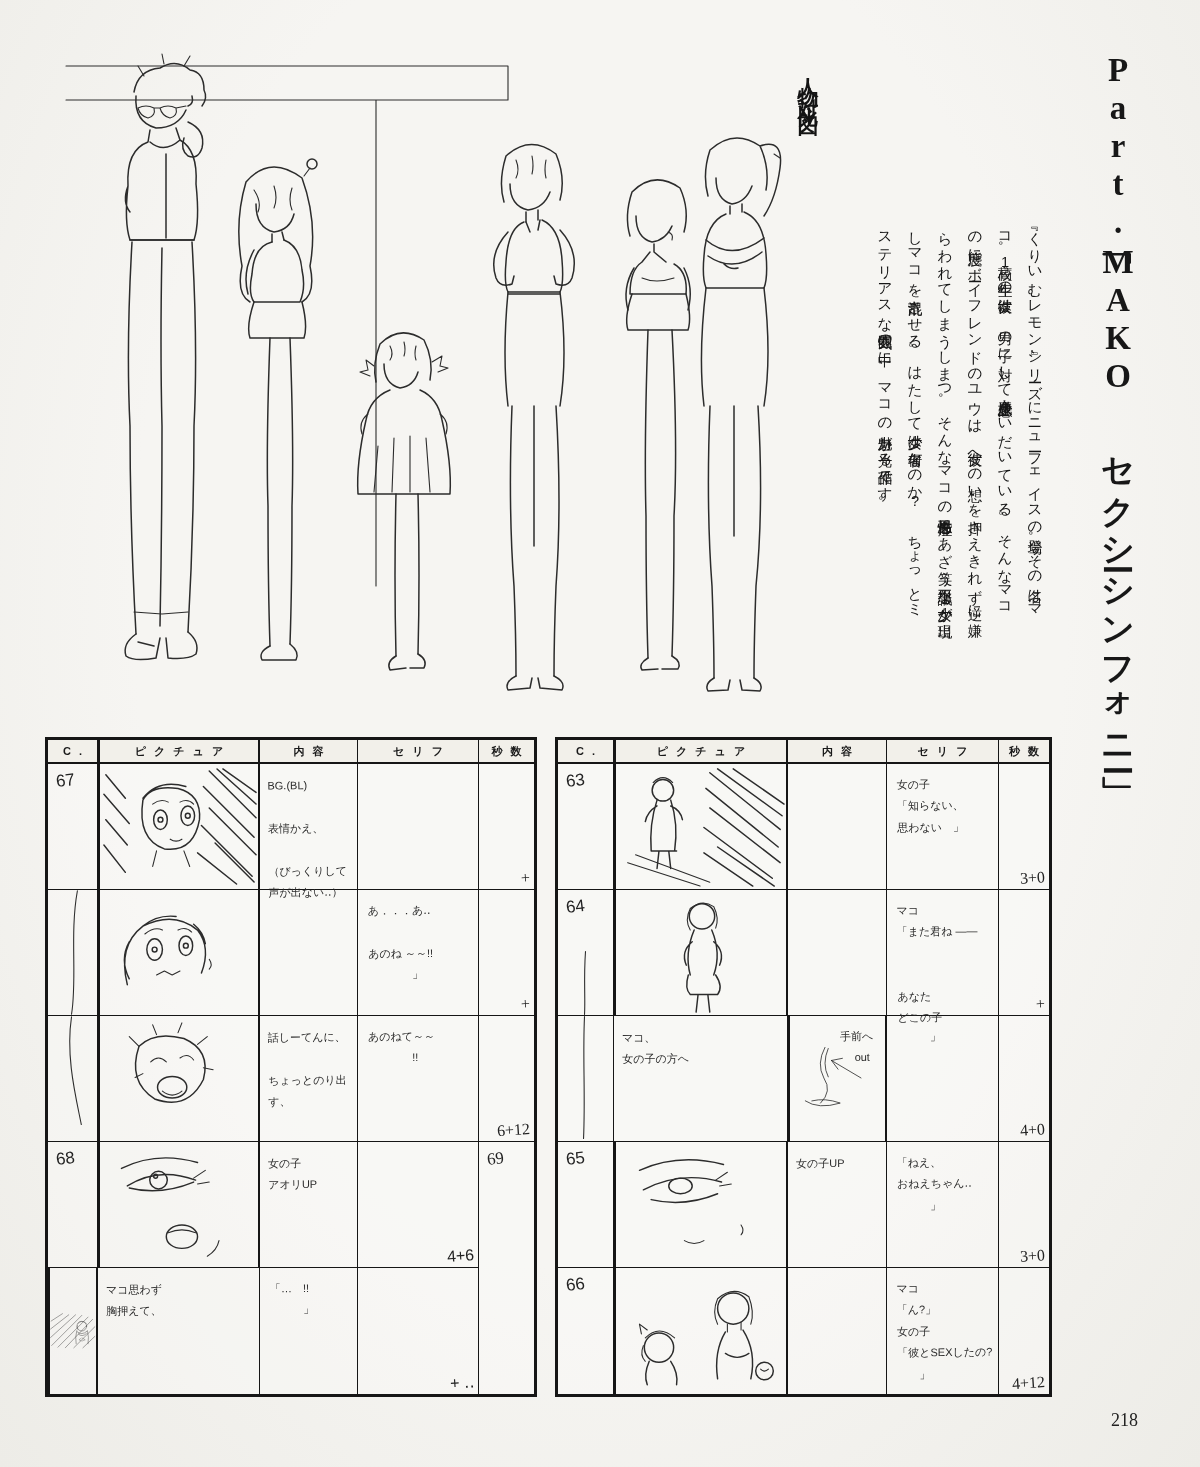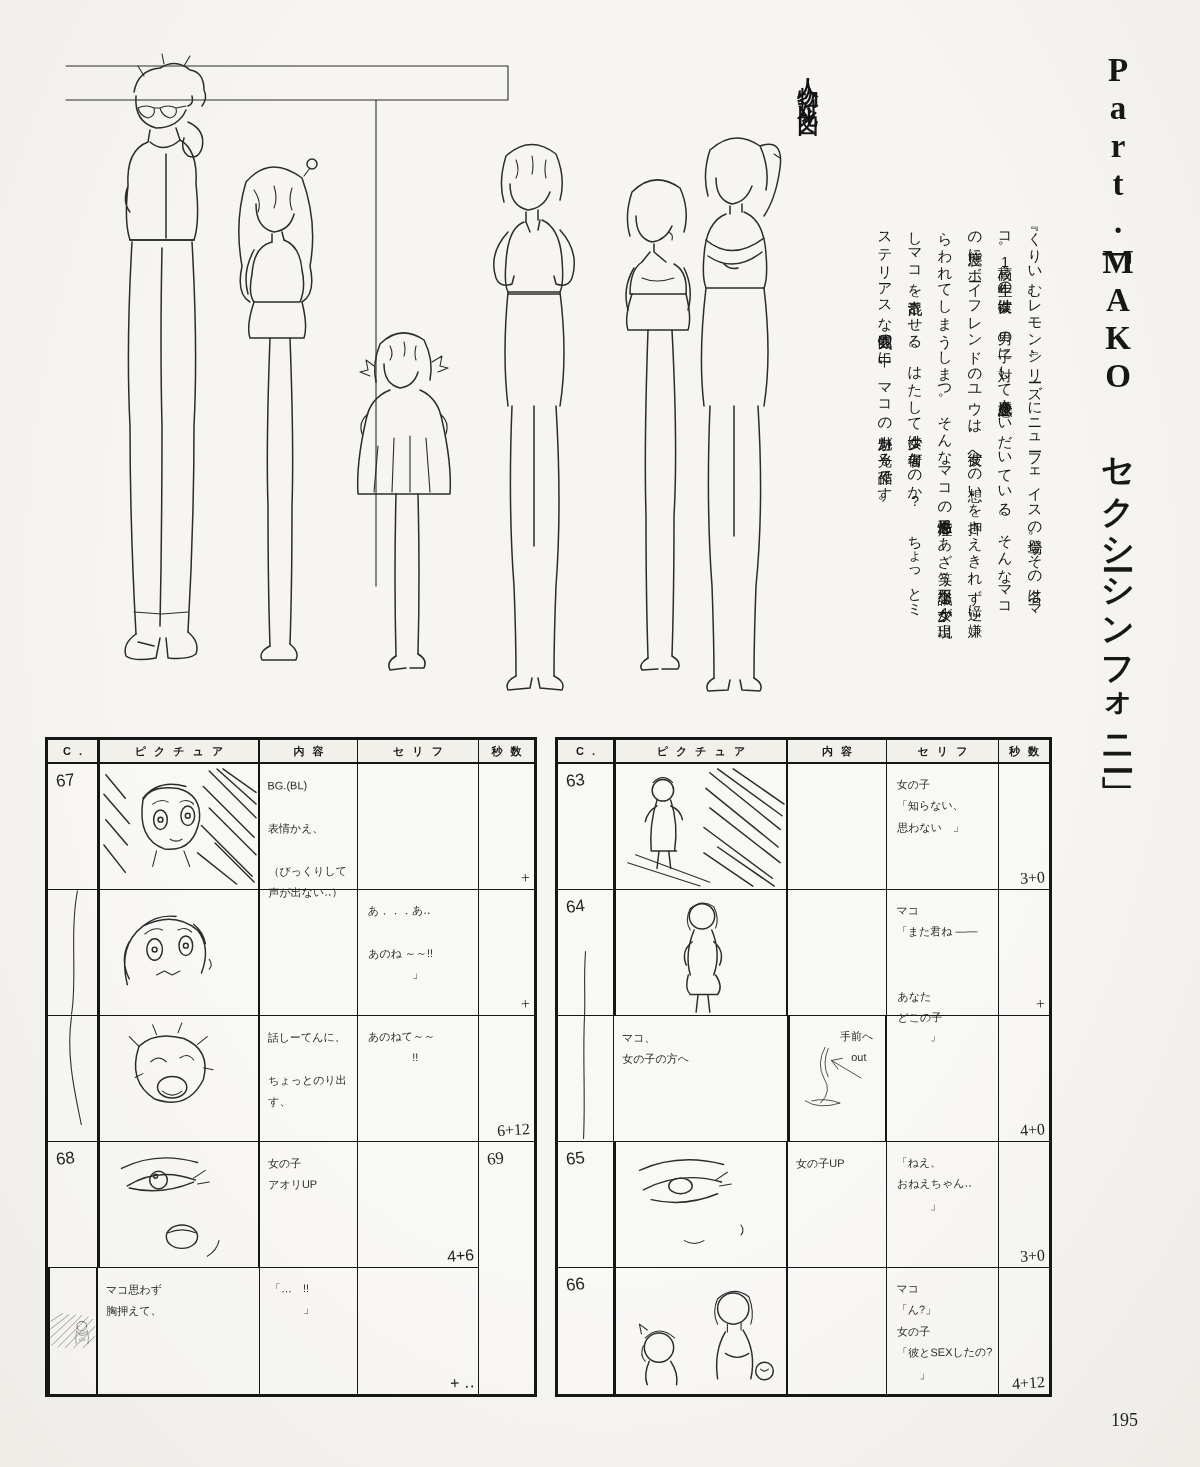--- a/index.html
+++ b/index.html
@@ -43,21 +43,21 @@
   #sb-left{left:45px;top:737px;width:492px;grid-template-columns:50px 162px 98px 121px 55px;}
   #sb-right{left:555px;top:737px;width:497px;grid-template-columns:56px 174px 99px 112px 50px;}
   .sb .c{border-right:1.6px solid #161616;border-bottom:1.9px solid #161616;position:relative;box-sizing:border-box;overflow:visible;}
   .sb .c:nth-child(5n){border-right:none;font-family:Liberation Serif, serif;}
   .sb .c:nth-last-child(-n+5){border-bottom:none;}
   .sb .hc{
     display:flex;align-items:center;justify-content:center;
     font-size:11px;font-weight:bold;letter-spacing:8px;text-indent:8px;
     border-bottom:2.8px solid #161616;background:#f2f0ea;
   }
-  .sb .col-pic{border-left:2.6px solid #161616;border-right:2.6px solid #161616;}
+  .sb .col-pic{border-left:2.6px solid #161616;border-right:2.6px solid #161616;text-align:center;}
   .sb .col-pic svg{position:absolute;inset:0;width:100%;height:100%;}
   .cut{display:inline-block;margin:7px 0 0 8px;font-size:17px;color:#242424;transform:rotate(-7deg);}
   .cont{position:absolute;inset:0;width:100%;height:100%;}
   .hand{font-size:11px;line-height:1.95;color:#2a2a2a;white-space:pre-line;transform:rotate(-0.6deg);}
   .pad-c{padding:11px 3px 0 8px;}
   .pad-d{padding:10px 2px 0 10px;}
   .secs{position:absolute;right:4px;bottom:2px;font-size:16px;color:#222;transform:rotate(-4deg);white-space:nowrap;}
   .note{position:absolute;top:10px;right:12px;}
 </style>
 </head>
@@ -404,14 +404,14 @@
 「ん?」
 女の子
 「彼とSEXしたの?
 　　」</div>
       </div>
     <div class="c">
         <span class="secs">4+12</span>
       </div>
   </div>
 
-  <div class="pageno">195</div>
+  <div class="pageno">218</div>
 </div>
 
 </body></html>

